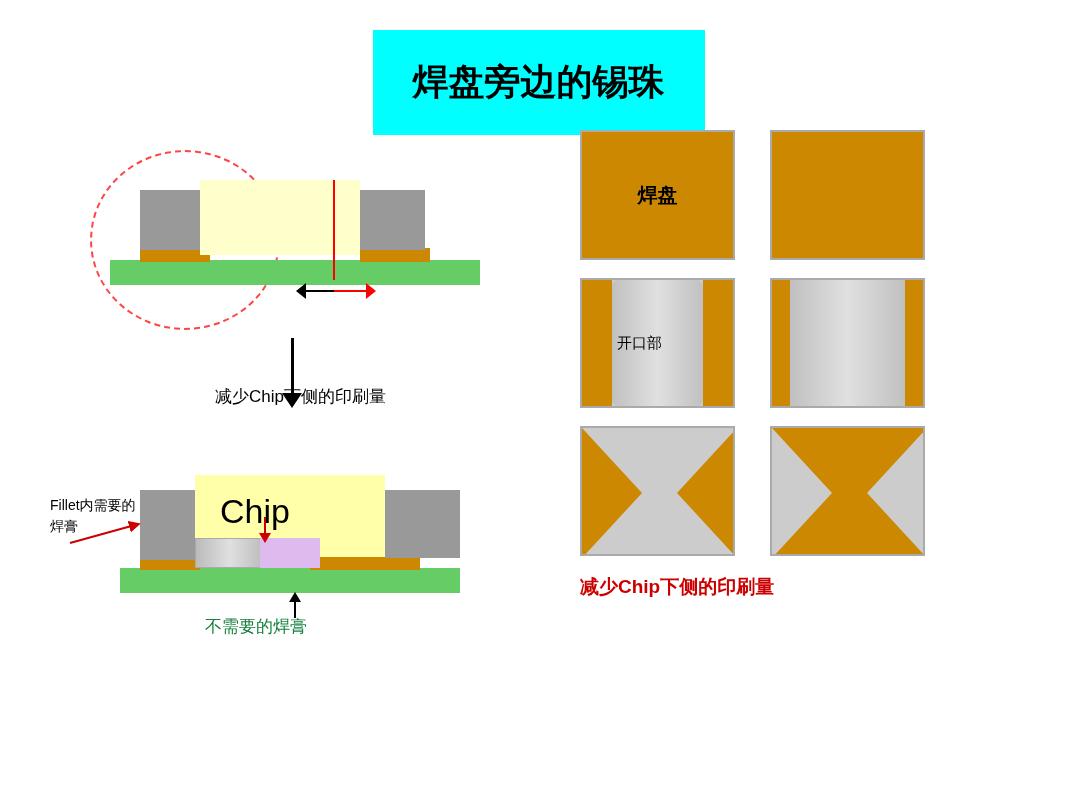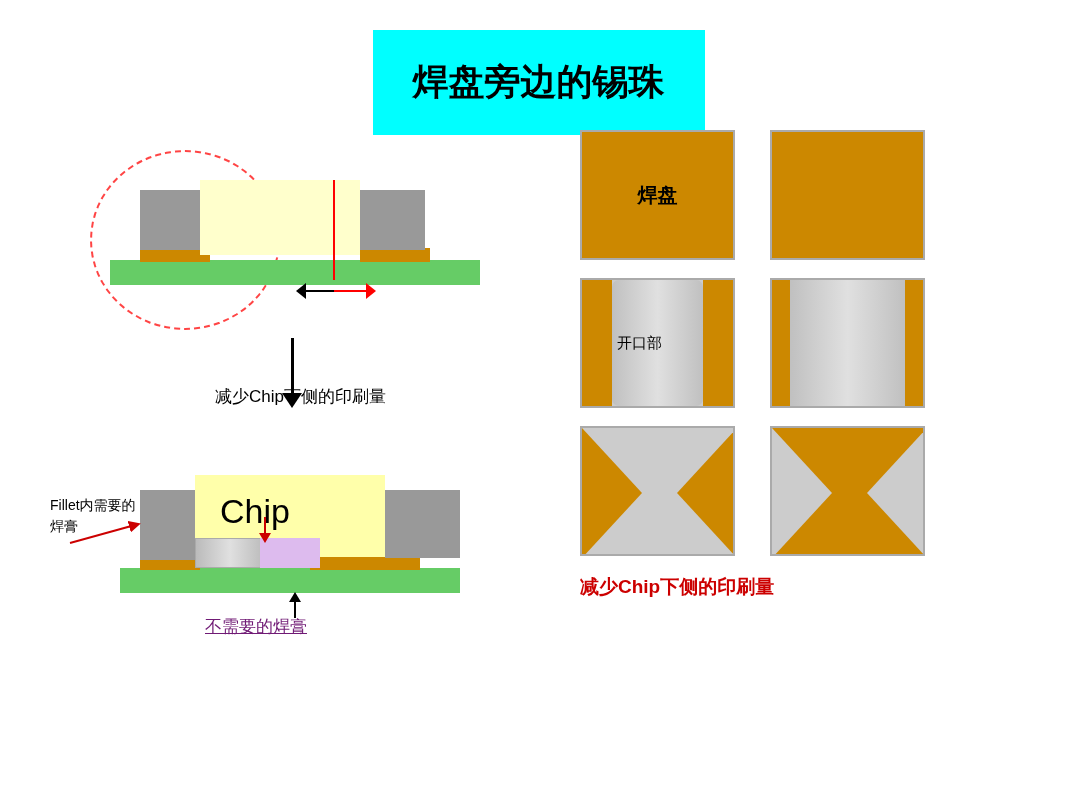--- a/index.html
+++ b/index.html
@@ -240,21 +240,21 @@
           <path d="M0,0 L6,3 L0,6 Z" fill="#cc0000"></path>
         </marker>
       </defs>
     </svg>
 
     <svg style="position:absolute; top:55px; left:195px; width:20px; height:30px;">
       <line x1="10" y1="2" x2="10" y2="22" stroke="#cc0000" stroke-width="2"></line>
       <polygon points="4,18 16,18 10,28" fill="#cc0000"></polygon>
     </svg>
 
-    <div style="position:absolute; top:155px; left:145px; font-size:17px; color:#701a75; white-space:nowrap;text-decoration:underline;">不需要的焊膏</div>
+    <div style="position:absolute; top:155px; left:145px; font-size:17px; color:#15803d; white-space:nowrap;">不需要的焊膏</div>
 
     <svg style="position:absolute; top:130px; left:225px; width:20px; height:30px;">
       <line x1="10" y1="28" x2="10" y2="8" stroke="#000" stroke-width="2"></line>
       <polygon points="4,12 16,12 10,2" fill="#000"></polygon>
     </svg>
   </div>
 </div>
 
 <div class="right-area">
 

